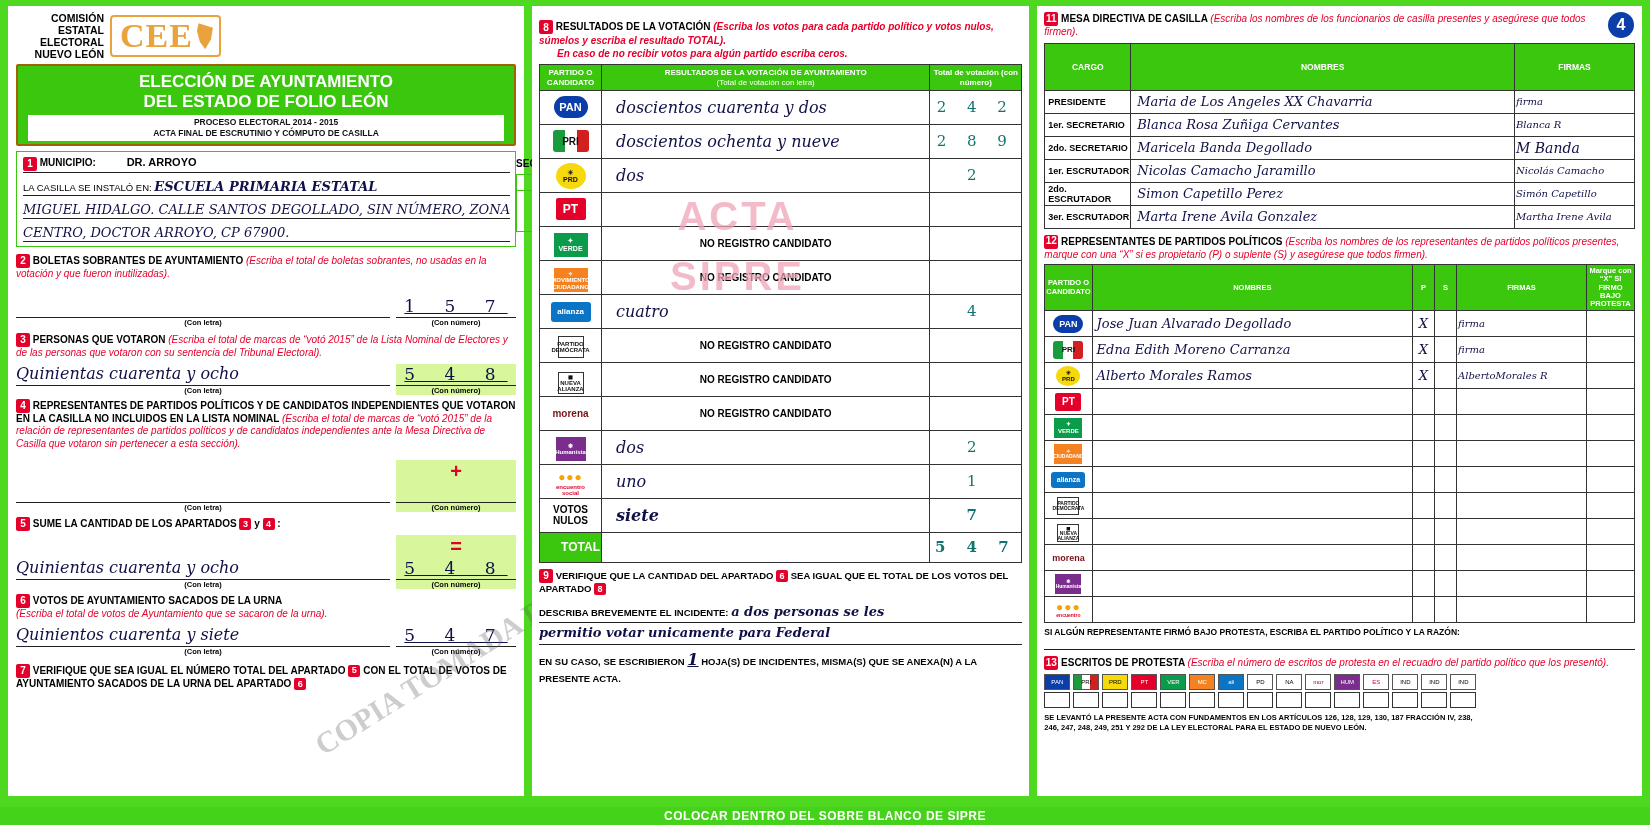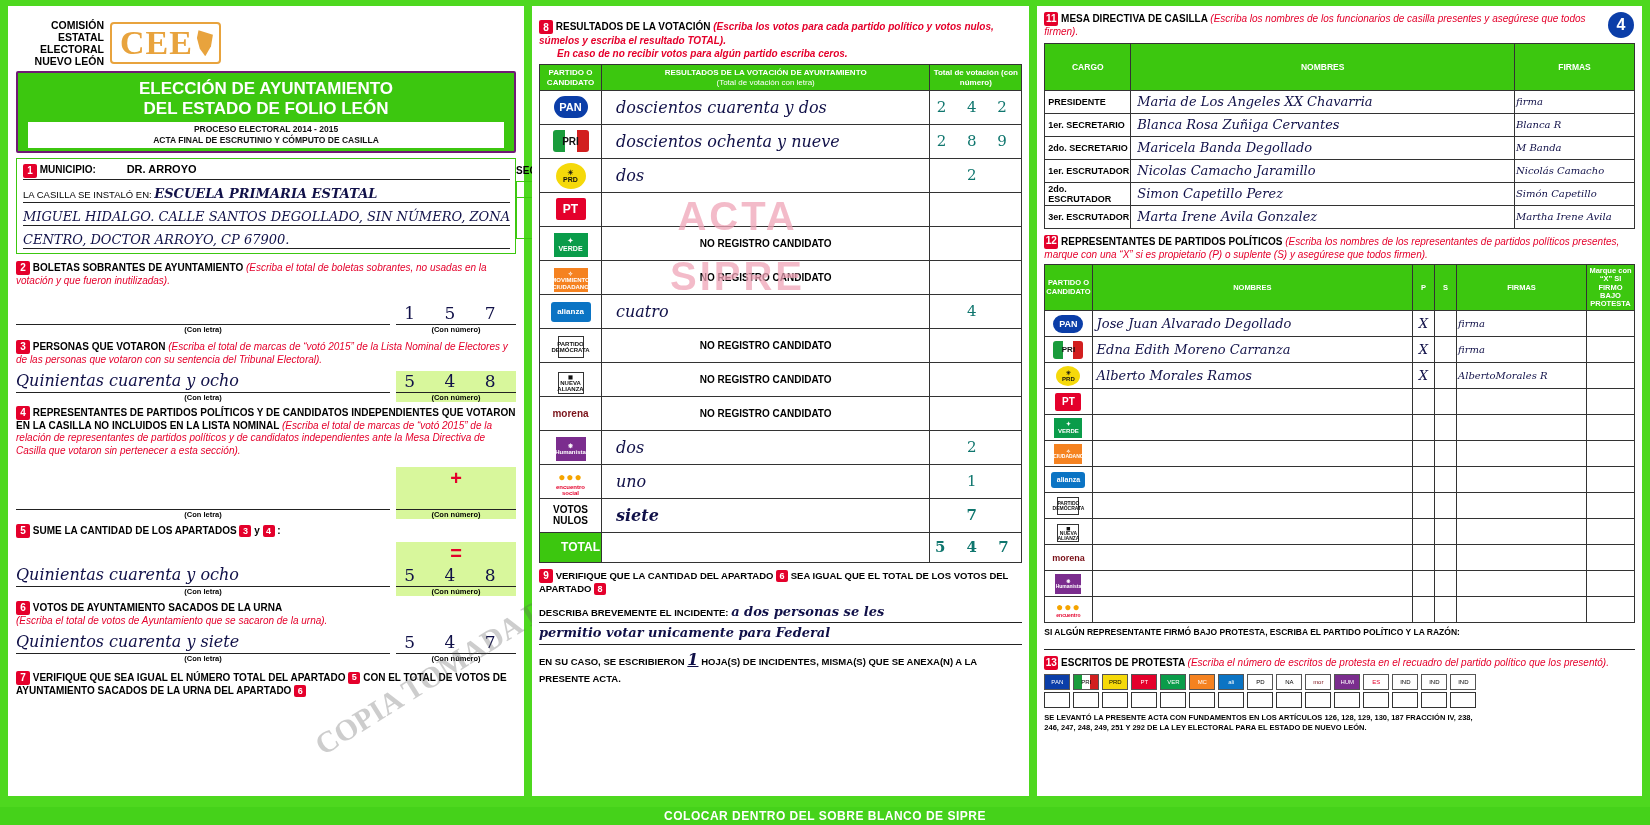--- a/index.html
+++ b/index.html
@@ -41,21 +41,21 @@
     font-family:"DejaVu Serif", serif;
     font-style:italic;
     color:#101048;
     font-size:16px;
     white-space:nowrap;
   }
   .hand.sm { font-size:13px; }
   .ul { border-bottom:1px solid #222; }
 
   
-  .c1-pad { padding:13px 8px; }
+  .c1-pad { padding:6px 8px; }
   .header1 { display:flex; align-items:center; gap:6px; }
   .cee-text {
     font-size:10.5px; font-weight:bold; line-height:1.15; text-align:right;
     width:88px;
   }
   .cee-logo {
     border:2px solid #e8a33d; border-radius:4px;
     padding:2px 6px 2px 8px; display:flex; align-items:center; gap:4px;
   }
   .cee-logo .w { font-family:"Liberation Serif", serif; font-weight:bold; font-size:34px; color:#e8a33d; letter-spacing:1px; line-height:1; }
@@ -63,21 +63,21 @@
       clip-path:polygon(10% 0,100% 18%,88% 62%,52% 100%,18% 72%,0 30%); }
   .barcode { margin-left:auto; text-align:center; }
   .bars {
     height:38px; width:150px;
     background:repeating-linear-gradient(90deg,#111 0 2px,#fff 2px 4px,#111 4px 5px,#fff 5px 8px,#111 8px 11px,#fff 11px 13px);
   }
   .folio { font-size:9px; font-weight:bold; margin-top:2px; }
 
   .title-band {
     margin-top:4px;
-    background:#3cc70f; border:2px solid #701a75;
+    background:#3cc70f; border:2px solid #a16207;
     color:#fff; text-align:center; padding:6px 4px 3px;
     font-weight:bold; font-size:17px; line-height:1.15;
     border-radius:2px;
   }
   .title-sub {
     background:#fff; color:#111; margin:4px 6px 0; padding:2px;
     font-size:8.5px; font-weight:bold; text-align:center; line-height:1.3;
   }
 
   .box { border:1.6px solid #3cc70f; margin-top:5px; padding:4px 6px; position:relative; }
@@ -99,21 +99,21 @@
   }
   .inst-line { font-size:9.5px; margin-top:6px; }
   .inst-line .v { font-weight:bold; }
 
   .sec-title { font-size:10px; font-weight:bold; line-height:1.25; }
   .sec-title .ital { font-weight:normal; }
   .conletra { font-size:7.5px; font-weight:bold; text-align:center; }
   .row-fill { display:flex; align-items:flex-end; gap:6px; margin-top:4px; }
   .fill-left { flex:1; }
   .fill-right { width:120px; }
-  .digit-line { font-family:"DejaVu Serif",serif; font-size:17px; letter-spacing:12px; color:#101048; text-align:center; }
+  .digit-line { font-family:"DejaVu Serif",serif; font-size:17px; letter-spacing:12px; color:#101048; text-align:center;text-decoration:underline; }
   .hl { background:#d8f79c; }
   .plus, .eq { color:#e4002b; font-weight:bold; font-size:20px; text-align:center; }
 
   
   .c2-pad { padding:14px 7px; }
   .res-head { font-size:10px; font-weight:bold; line-height:1.3; }
   table.votes { border-collapse:collapse; width:100%; margin-top:4px; }
   table.votes th, table.votes td { border:1px solid #333; }
   .th-green { background:#3cc70f; color:#fff; font-size:8px; font-weight:bold; text-align:center; padding:3px 2px; line-height:1.15; }
   .td-party { width:60px; height:34px; text-align:center; vertical-align:middle; }
@@ -531,21 +531,21 @@
             <td class="firma"><span class="hand sm" style="font-size:10px">firma</span></td>
           </tr>
           <tr>
             <td class="cargo">1er. SECRETARIO</td>
             <td class="nom"><span class="hand sm">Blanca Rosa Zuñiga Cervantes</span></td>
             <td class="firma"><span class="hand sm" style="font-size:10px">Blanca R</span></td>
           </tr>
           <tr>
             <td class="cargo">2do. SECRETARIO</td>
             <td class="nom"><span class="hand sm">Maricela Banda Degollado</span></td>
-            <td class="firma"><span class="hand sm" style="font-size:10px">M Banda</span></td>
+            <td class="firma"><span class="hand sm" style="font-size:14px">M Banda</span></td>
           </tr>
           <tr>
             <td class="cargo">1er. ESCRUTADOR</td>
             <td class="nom"><span class="hand sm">Nicolas Camacho Jaramillo</span></td>
             <td class="firma"><span class="hand sm" style="font-size:10px">Nicolás Camacho</span></td>
           </tr>
           <tr>
             <td class="cargo">2do. ESCRUTADOR</td>
             <td class="nom"><span class="hand sm">Simon Capetillo Perez</span></td>
             <td class="firma"><span class="hand sm" style="font-size:10px">Simón Capetillo</span></td>

